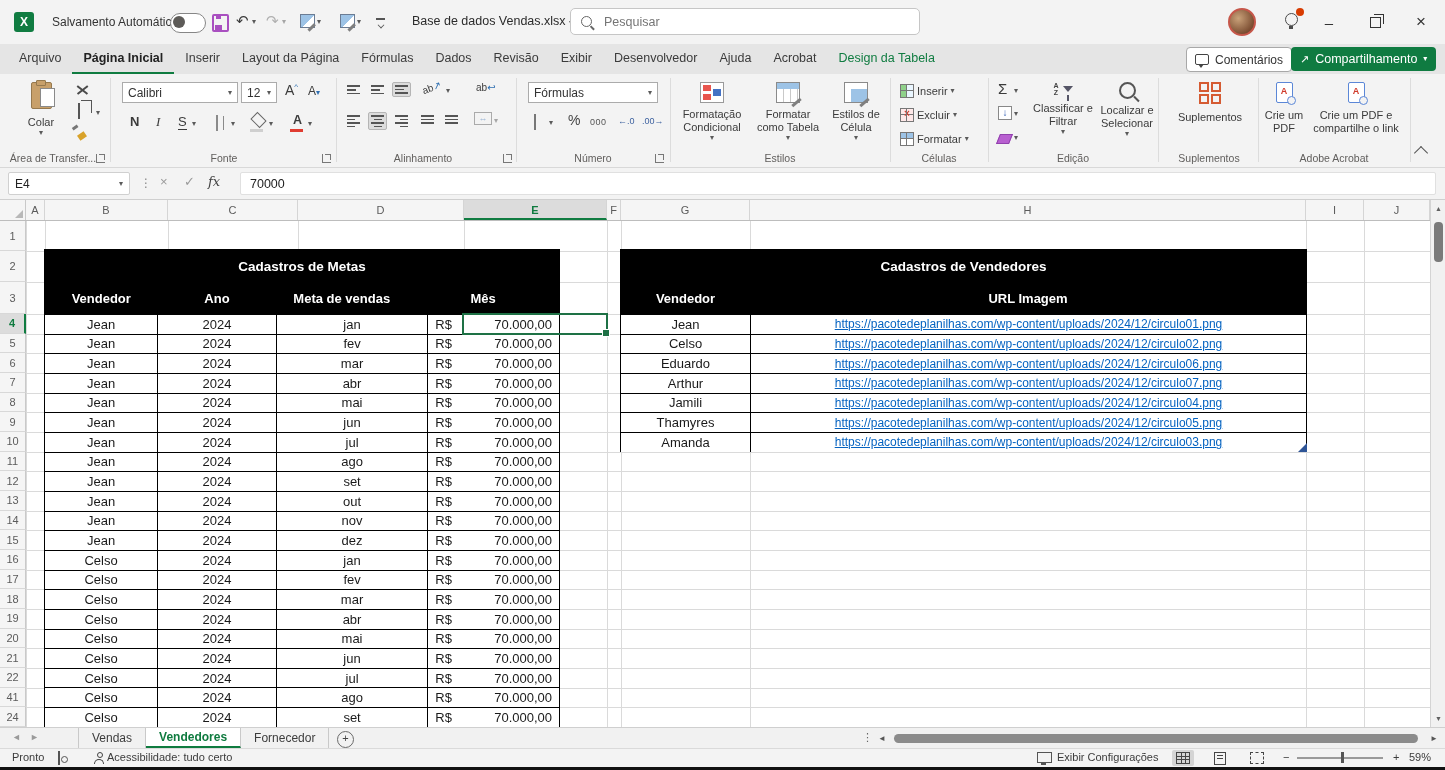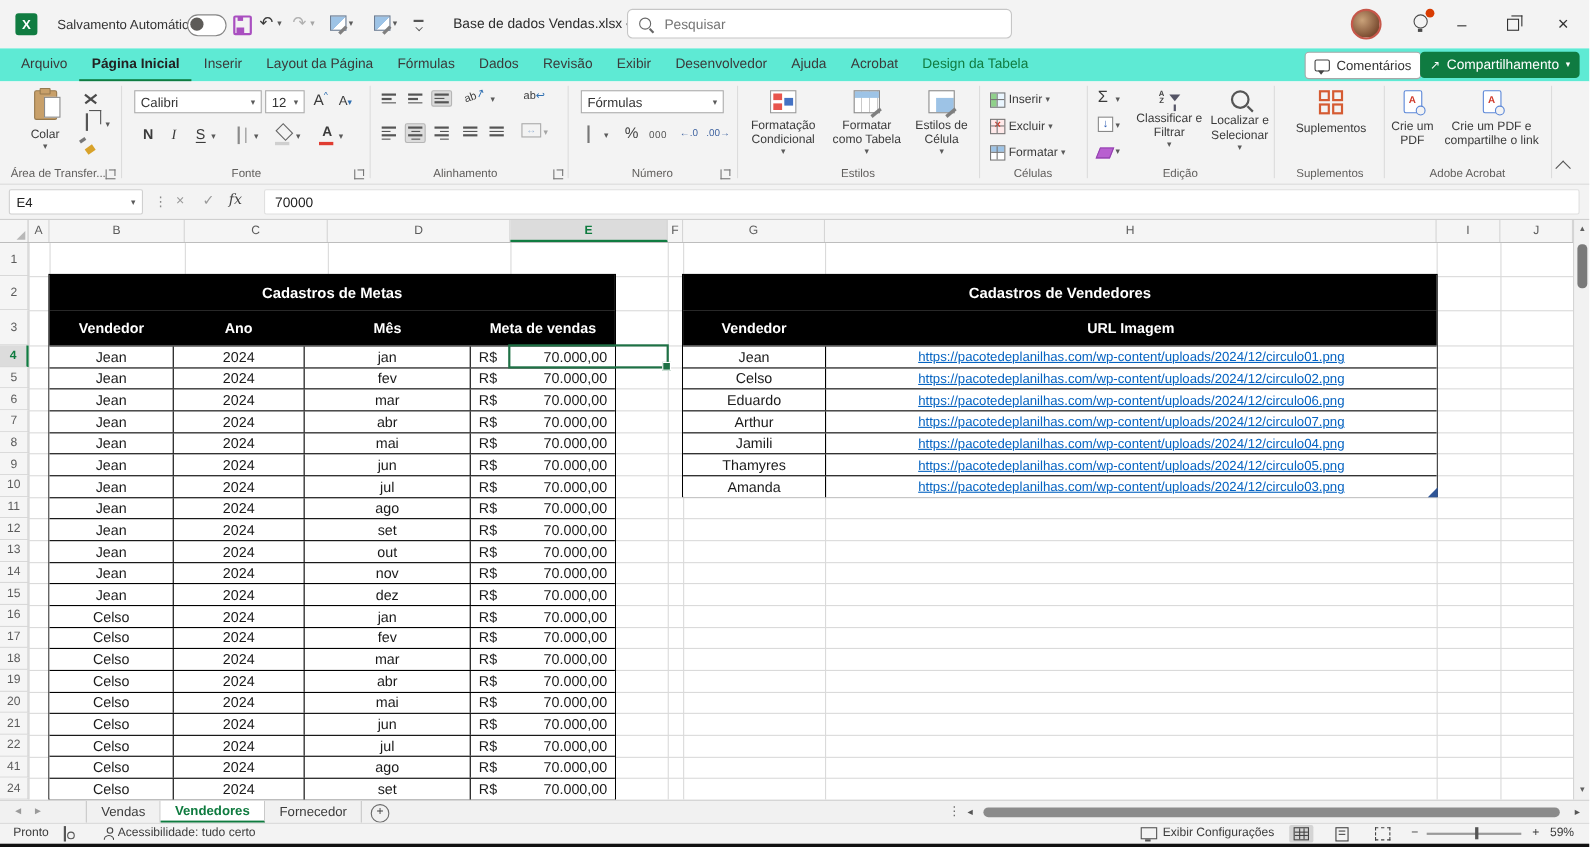--- a/index.html
+++ b/index.html
@@ -38,21 +38,21 @@
   .avatar{position:absolute;left:1228px;top:8px;width:28px;height:28px;border-radius:50%;
           background:radial-gradient(circle at 35% 35%,#caa27a,#7d4f33 70%,#5d3a24);border:2px solid #c6574a;box-sizing:border-box}
   .bulb{position:absolute;left:1285px;top:13px;width:11px;height:11px;border:1.5px solid #4a4a4a;border-radius:50%}
   .bulb:after{content:"";position:absolute;left:2.5px;bottom:-4px;width:4px;height:3px;background:#4a4a4a}
   .reddot{position:absolute;left:1296px;top:8px;width:8px;height:8px;border-radius:50%;background:#d83b01}
   .winbtn{position:absolute;top:10px;width:30px;height:24px;display:flex;align-items:center;justify-content:center;color:#333;font-size:15px}
   .rest{width:9px;height:9px;border:1px solid #333;position:relative;background:#f3f3f3}
   .rest:before{content:"";position:absolute;top:-4px;left:3px;width:9px;height:9px;border-top:1px solid #333;border-right:1px solid #333}
 
   
-  #tabrow{position:absolute;left:0;top:44px;width:1445px;height:30px;background:#5eead4}
+  #tabrow{position:absolute;left:0;top:44px;width:1445px;height:30px;background:#e5e5e5}
   #ribbonTabs{position:absolute;left:8px;top:0;height:30px;display:flex}
   .rtab{padding:0 11px;height:28px;display:flex;align-items:center;font-size:12.5px;color:#3b3b3b;white-space:nowrap}
   .rtab.active{font-weight:700;color:#222;border-bottom:2.5px solid #107c41}
   .rtab.ctx{color:#107c41}
   #commentsBtn{position:absolute;left:1186px;top:3px;height:23px;border:1px solid #a8a8a8;border-radius:4px;background:#fff;
                display:flex;align-items:center;padding:0 8px;font-size:12px;color:#333;gap:6px}
   .bub{width:12px;height:9px;border:1.5px solid #444;border-radius:2px;position:relative}
   .bub:after{content:"";position:absolute;left:2px;bottom:-4px;border-left:3px solid transparent;border-right:3px solid transparent;border-top:4px solid #444}
   #shareBtn{position:absolute;left:1291px;top:3px;height:24px;border-radius:4px;background:#0f7b41;color:#fff;
             display:flex;align-items:center;padding:0 9px;font-size:12.5px;gap:6px}
@@ -515,22 +515,22 @@
     <div class="colcell" style="left: 1306px; width: 58px;">I</div>
     <div class="colcell" style="left: 1364px; width: 66px;">J</div>
   </div>
 <div id="sheet">
 
   <div class="xtbl" id="metasTbl" style="left:44px;top:28px;width:516px;height:478px">
     <div class="ttl">Cadastros de Metas</div>
     <div class="hrow" id="metasHdr">
         <div style="width: 123px;">Vendedor</div>
         <div style="width: 130px;">Ano</div>
+        <div style="width: 143px;">Meta de vendas</div>
         <div style="width: 166px;">Mês</div>
-        <div style="width: 143px;">Meta de vendas</div>
       </div>
   <div class="drow">
         <div style="width: 123px;">Jean</div>
         <div style="width: 130px;">2024</div>
         <div style="width: 166px;">jan</div>
         <div class="metacell" style="width: 143px;">
           <div>R$</div>
           <div>70.000,00</div>
         </div>
       </div>

